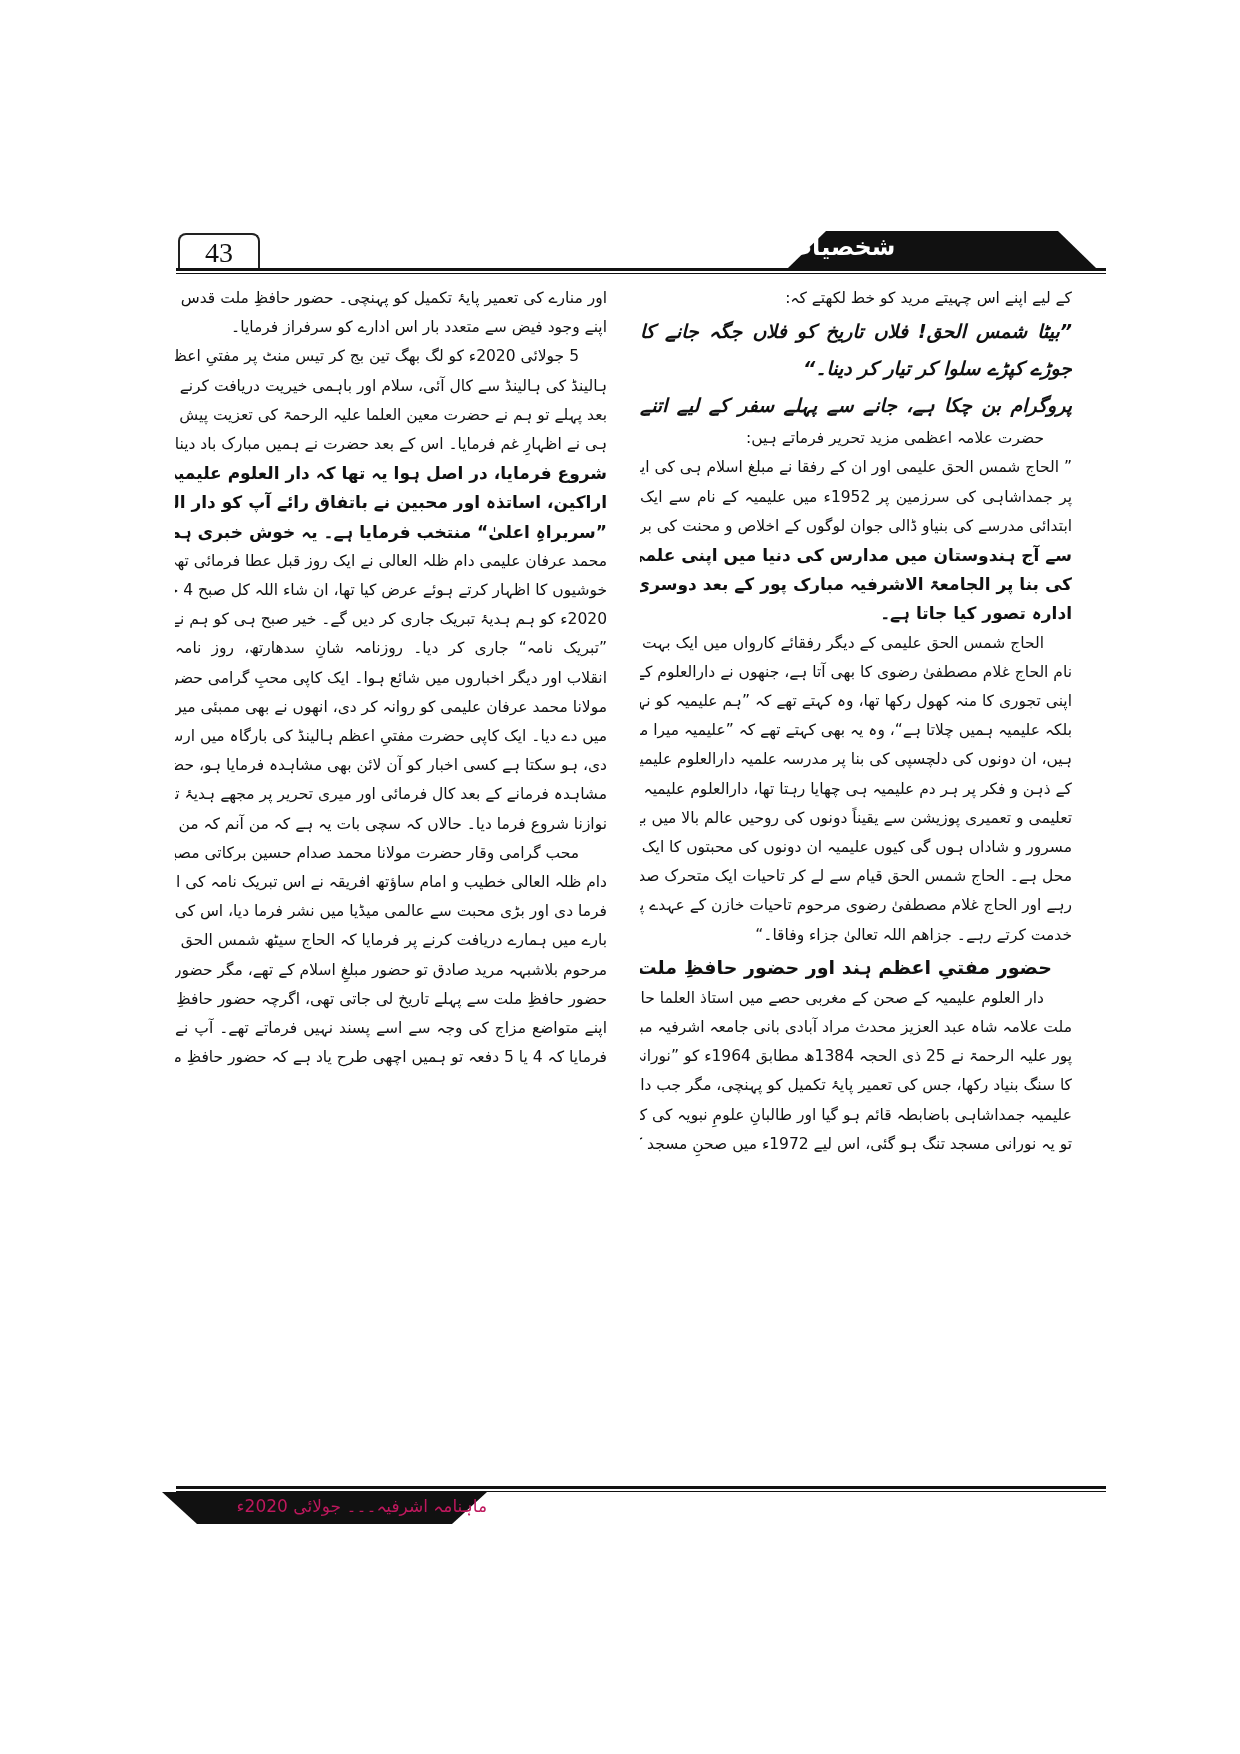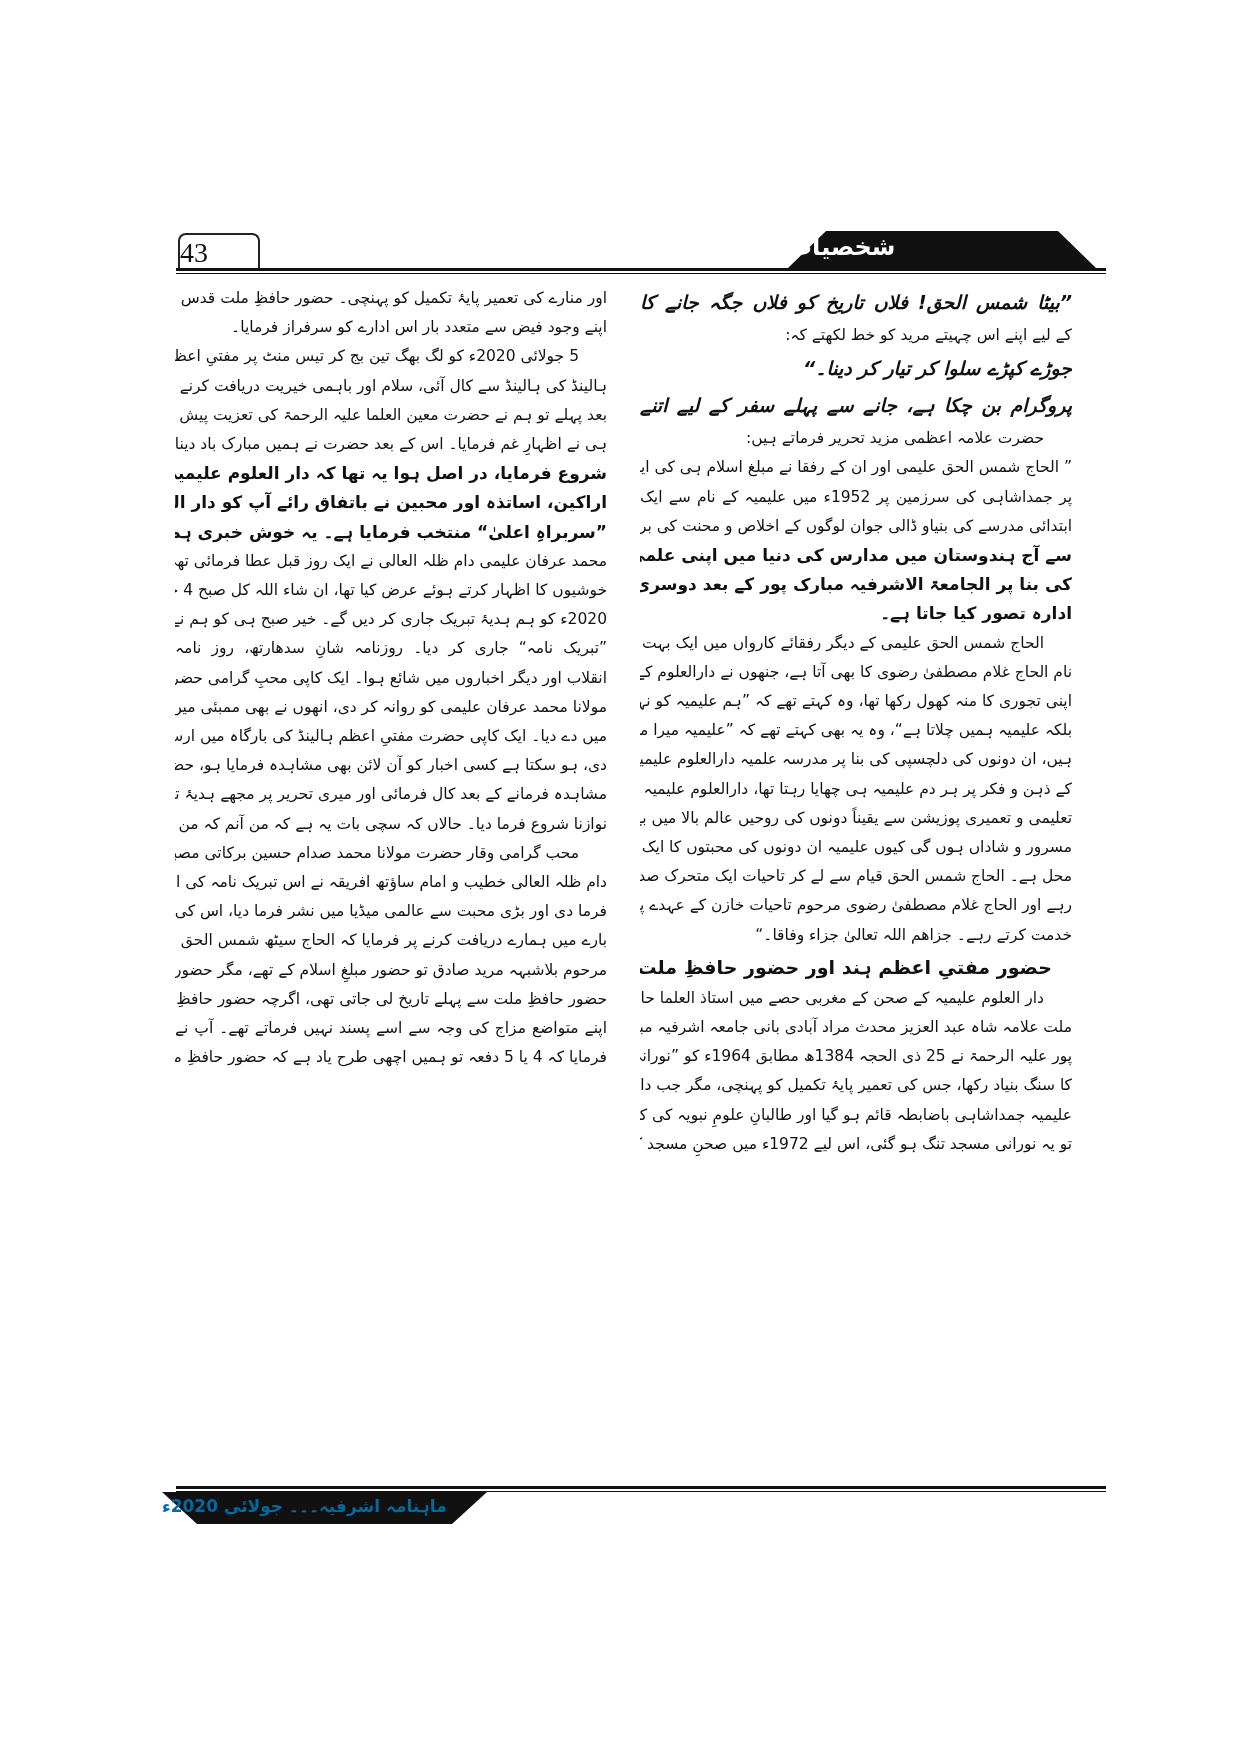--- a/index.html
+++ b/index.html
@@ -3,21 +3,21 @@
 <meta charset="utf-8">
 <style>
   html, body { margin: 0; padding: 0; background: #ffffff; }
   body { width: 1240px; height: 1754px; position: relative; overflow: hidden;
          font-family: "DejaVu Sans", sans-serif; color: #111; }
   .page { position: absolute; left: 0; top: 0; width: 1240px; height: 1754px; }
 
   
   .page-number-box { position: absolute; left: 178px; top: 233px; width: 78px; height: 34px;
     border: 2px solid #222; border-bottom: none; border-radius: 8px 8px 0 0;
-    font-family: "Liberation Serif", serif; font-size: 28px; text-align: left; line-height: 36px; }
+    font-family: "Liberation Serif", serif; font-size: 28px; text-align: center; line-height: 36px; }
   .header-rule-top { position: absolute; left: 176px; top: 268px; width: 930px; height: 3px; background: #111; }
   .header-rule-bot { position: absolute; left: 176px; top: 273px; width: 930px; height: 1px; background: #111; }
   .section-banner { position: absolute; left: 788px; top: 231px; width: 308px; height: 37px; }
   .section-banner svg { position: absolute; left: 0; top: 0; }
   .section-banner .label { position: absolute; left: 0; right: 0; top: 2px; text-align: left;
     color: #fff; font-size: 24px; font-weight: bold; letter-spacing: 2px; direction: rtl; }
 
   
   .col { position: absolute; top: 284px; direction: rtl; text-align: justify;
     font-family: "DejaVu Sans", sans-serif; font-size: 15.5px; line-height: 29.2px; }
@@ -28,43 +28,43 @@
   .bold { font-weight: bold; font-size: 17px; }
   .quote-big { font-weight: bold; font-style: italic; font-size: 19px; line-height: 37px; }
   .indent { padding-right: 28px; }
   .heading { font-weight: bold; font-size: 19px; line-height: 34px; padding-right: 20px; text-align: right; }
 
   
   .footer-rule-top { position: absolute; left: 176px; top: 1486px; width: 930px; height: 3px; background: #111; }
   .footer-rule-bot { position: absolute; left: 176px; top: 1491px; width: 930px; height: 1px; background: #111; }
   .footer-banner { position: absolute; left: 162px; top: 1492px; width: 325px; height: 32px; }
   .footer-banner svg { position: absolute; left: 0; top: 0; }
-  .footer-banner .label { position: absolute; left: 0; right: 0; top: 4px; text-align: left;
-    color: #0369a1; font-size: 17px; font-weight: bold; direction: rtl; }
+  .footer-banner .label { position: absolute; left: 0; right: 0; top: 4px; text-align: right;
+    color: #be185d; font-size: 17px; font-weight: normal; direction: rtl; }
 </style>
 </head>
 <body>
 
 <div class="page">
 
   <div class="page-number-box">43</div>
 
   <div class="section-banner">
     <svg width="308" height="37">
       <polygon points="0,37 38,0 270,0 308,37" fill="#111"></polygon>
     </svg>
     <div class="label">شخصیات</div>
   </div>
 
   <div class="header-rule-top"></div>
   <div class="header-rule-bot"></div>
 
   <div class="col col-right" id="col-right">
+      <span class="line last">کے لیے اپنے اس چہیتے مرید کو خط لکھتے کہ:</span>
       <span class="line quote-big">”بیٹا شمس الحق! فلاں تاریخ کو فلاں جگہ جانے کا</span>
-      <span class="line last">کے لیے اپنے اس چہیتے مرید کو خط لکھتے کہ:</span>
       <span class="line last quote-big">جوڑے کپڑے سلوا کر تیار کر دینا۔“</span>
       <span class="line quote-big">پروگرام بن چکا ہے، جانے سے پہلے سفر کے لیے اتنے</span>
       <span class="line last indent">حضرت علامہ اعظمی مزید تحریر فرماتے ہیں:</span>
       <span class="line">” الحاج شمس الحق علیمی اور ان کے رفقا نے مبلغ اسلام ہی کی ایما</span>
       <span class="line">پر جمداشاہی کی سرزمین پر 1952ء میں علیمیہ کے نام سے ایک</span>
       <span class="line">ابتدائی مدرسے کی بنیاو ڈالی جوان لوگوں کے اخلاص و محنت کی برکت</span>
       <span class="line bold">سے آج ہندوستان میں مدارس کی دنیا میں اپنی علمی خصوصیات</span>
       <span class="line bold">کی بنا پر الجامعۃ الاشرفیہ مبارک پور کے بعد دوسری حیثیت کا</span>
       <span class="line last bold">ادارہ تصور کیا جاتا ہے۔</span>
       <span class="line indent">الحاج شمس الحق علیمی کے دیگر رفقائے کارواں میں ایک بہت خاص</span>

